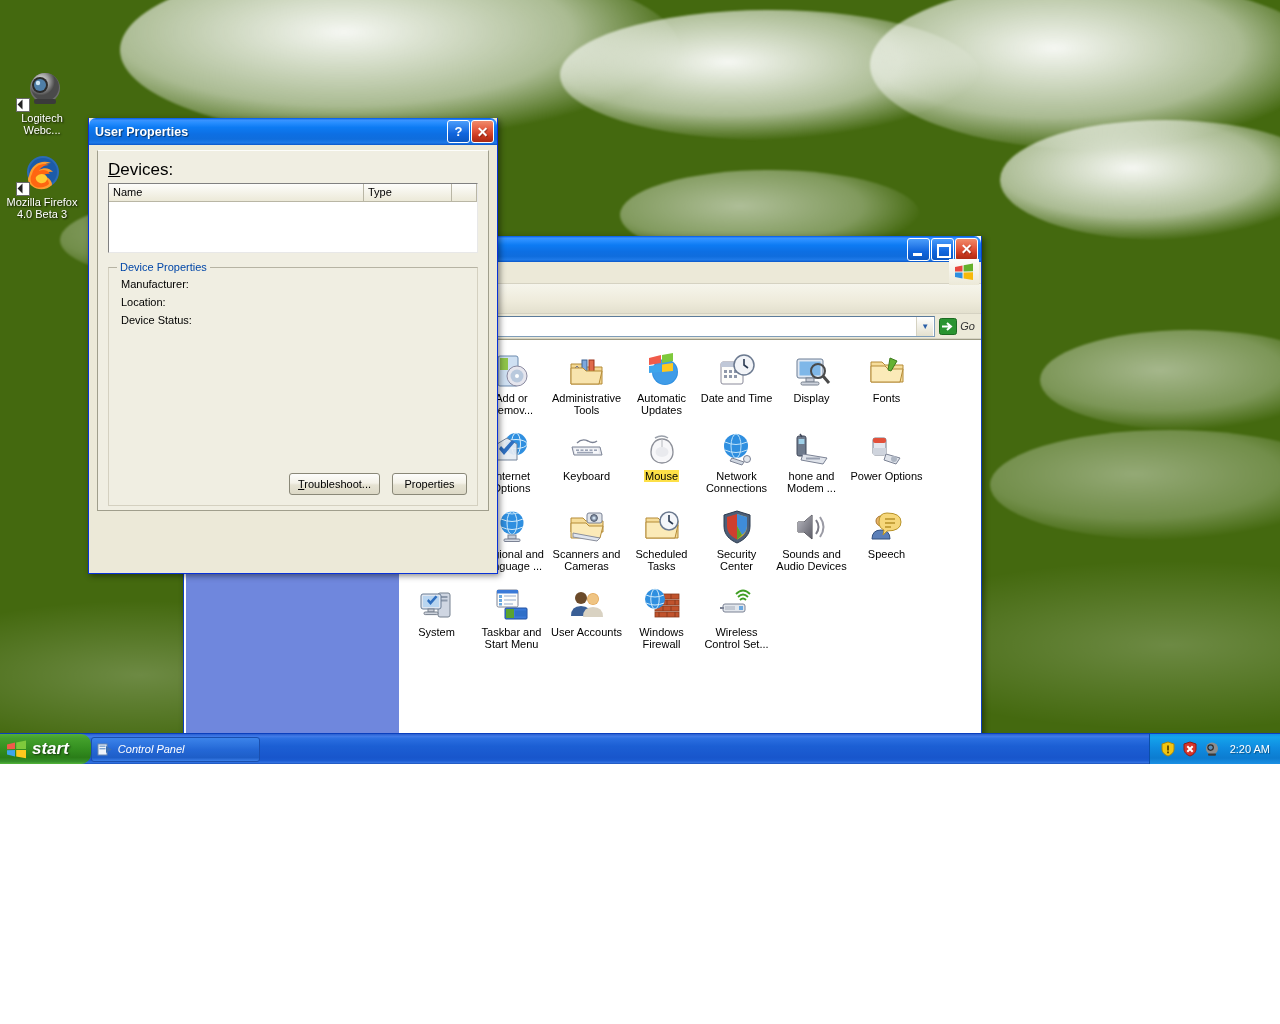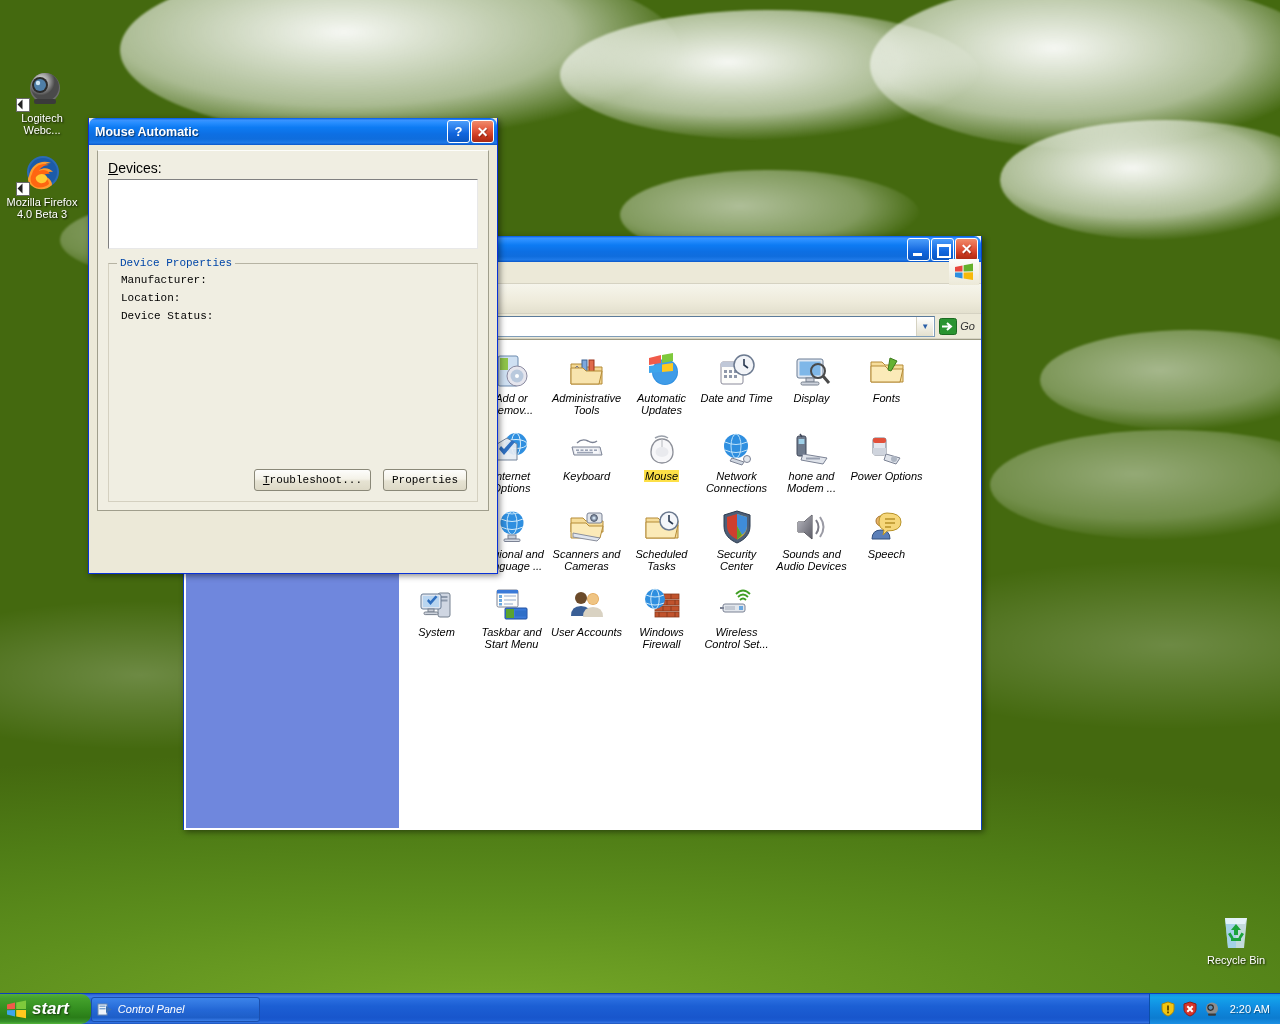--- a/index.html
+++ b/index.html
@@ -7,21 +7,21 @@
     width: 1280px; height: 1024px;
     overflow: hidden;
     font-family: "Liberation Sans", sans-serif;
     font-size: 11px;
     -webkit-font-smoothing: none;
   }
 
   
   #desktop {
     position: absolute; inset: 0;
-    width: 1280px; height: 1024px;
+    width: 1280px; height: 764px;
     background:
       
       radial-gradient(ellipse 1400px 260px at 38% 1010px, #76a828 0%, #5d8f1d 40%, #4f7d16 70%, #44690f 100%),
       linear-gradient(to bottom,
         #1b5fc4 0%,
         #2a72d4 10%,
         #4f96e2 24%,
         #7fb7ee 38%,
         #a9d0f3 48%,
         #6ea9e6 55%,
@@ -207,21 +207,20 @@
     align-content: flex-start;
     overflow: hidden;
   }
   .cp-item {
     width: 75px;
     margin: 0 0 10px 0;
     text-align: center;
     font-size: 11px; line-height: 12px;
     color: #000;
     cursor: default;
-    font-style: italic;
   }
   .cp-item .ic { height: 42px; display: flex; align-items: flex-end; justify-content: center; }
   .cp-item .lbl { margin-top: 2px; }
   .cp-item .lbl span { padding: 0 1px; }
   .cp-item.selected .lbl span { background: #fde047; }
 
   
   #mouse-dialog {
     left: 88px; top: 118px;
     width: 408px; height: 455px;
@@ -258,21 +257,21 @@
   .tab.active .focusbox { outline: 1px dotted #000; outline-offset: 1px; }
   .tabpage {
     background: #f0eee2;
     border: 1px solid #a09e8c;
     border-top: 1px solid #fdfdfb;
     margin-top: 0px;
     height: 341px;
     padding: 9px 10px;
     position: relative;
   }
-  .field-label { font-size: 14px; color: #000; margin-bottom: 3px; }
+  .field-label { font-size: 17px; color: #000; margin-bottom: 3px; }
   .underline-first::first-letter { text-decoration: underline; }
   .listview {
     background: #fff;
     border: 1px solid #808080;
     border-right-color: #e8e8e8; border-bottom-color: #e8e8e8;
     height: 68px;
   }
   .lv-header { display: flex; height: 17px; background: #ece9d8; border-bottom: 1px solid #b9b6a5; }
   .lv-col {
     font-size: 11px; line-height: 17px; padding-left: 4px;
@@ -281,21 +280,20 @@
     box-sizing: border-box;
   }
 
   .groupbox {
     border: 1px solid #d4d0c0;
     border-top: 1px solid #b6b3a3;
     margin-top: 14px;
     padding: 10px 12px 12px 12px;
     position: relative;
     height: 215px;
-    font-family: Liberation Mono, monospace;
   }
   .groupbox > .gb-title {
     position: absolute; top: -7px; left: 8px;
     background: #f0eee2;
     padding: 0 3px;
     font-size: 11px;
     color: #0046a8;
   }
   .prop-line { font-size: 11px; margin-bottom: 6px; color: #000; }
 
@@ -926,37 +924,42 @@
               <div><span>Control Set...</span></div>
             </div>
           </div>
         </div>
     </div>
   </div>
 
   <div class="xp-window" id="mouse-dialog">
 
     <div class="xp-titlebar" id="mp-titlebar">
-      <div class="xp-title">Mouse Automatic</div>
+      <div class="xp-title">User Properties</div>
       <div class="tb-btn tb-help">
         <span style="font-size:13px;">?</span>
       </div>
       <div class="tb-btn tb-close">
           <span class="x">✕</span>
         </div>
     </div>
 
     <div id="mp-inner">
 
 
       <div class="tabpage">
 
         <div class="field-label underline-first">Devices:</div>
 
         <div class="listview">
+          <div class="lv-header">
+            <div class="lv-col" style="width:255px;">Name</div>
+            <div class="lv-col" style="width:88px;">Type</div>
+            <div class="lv-col" style="flex:1;"></div>
+          </div>
           <div style="height:50px;"></div>
         </div>
 
         <div class="groupbox">
           <div class="gb-title">Device Properties</div>
 
           <div class="prop-line">
             <span>Manufacturer:</span>
             <span></span>
           </div>

